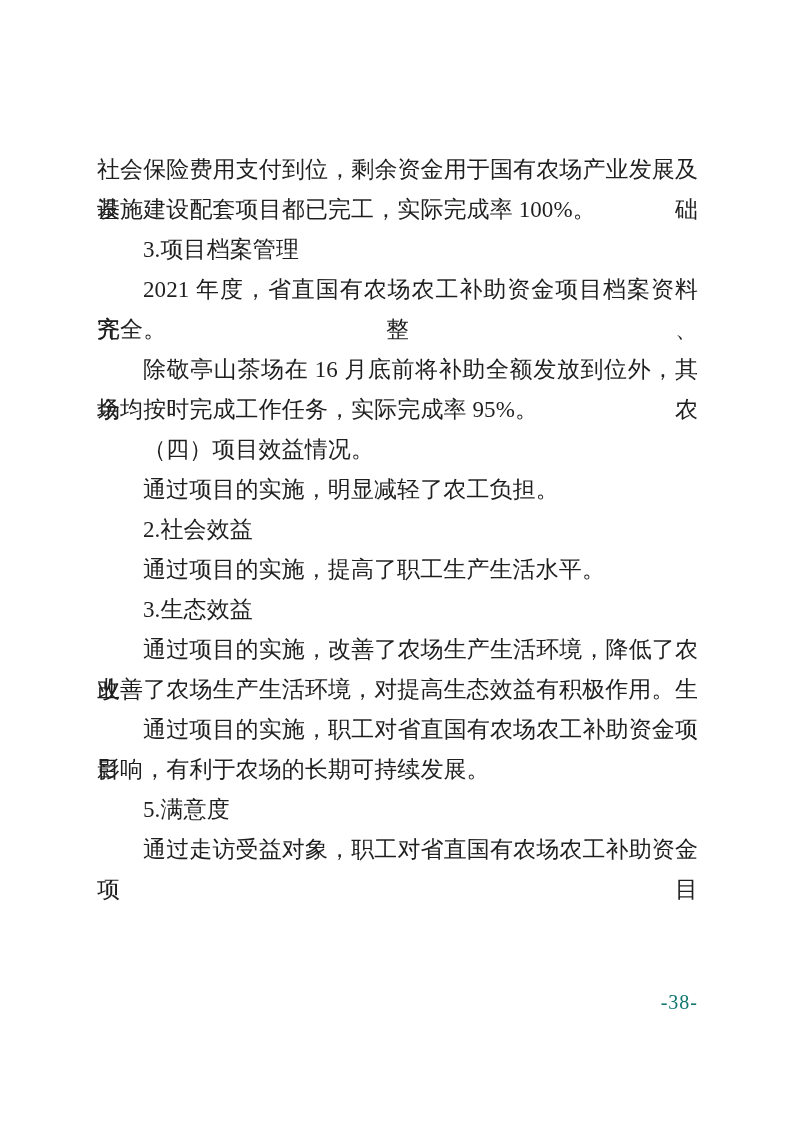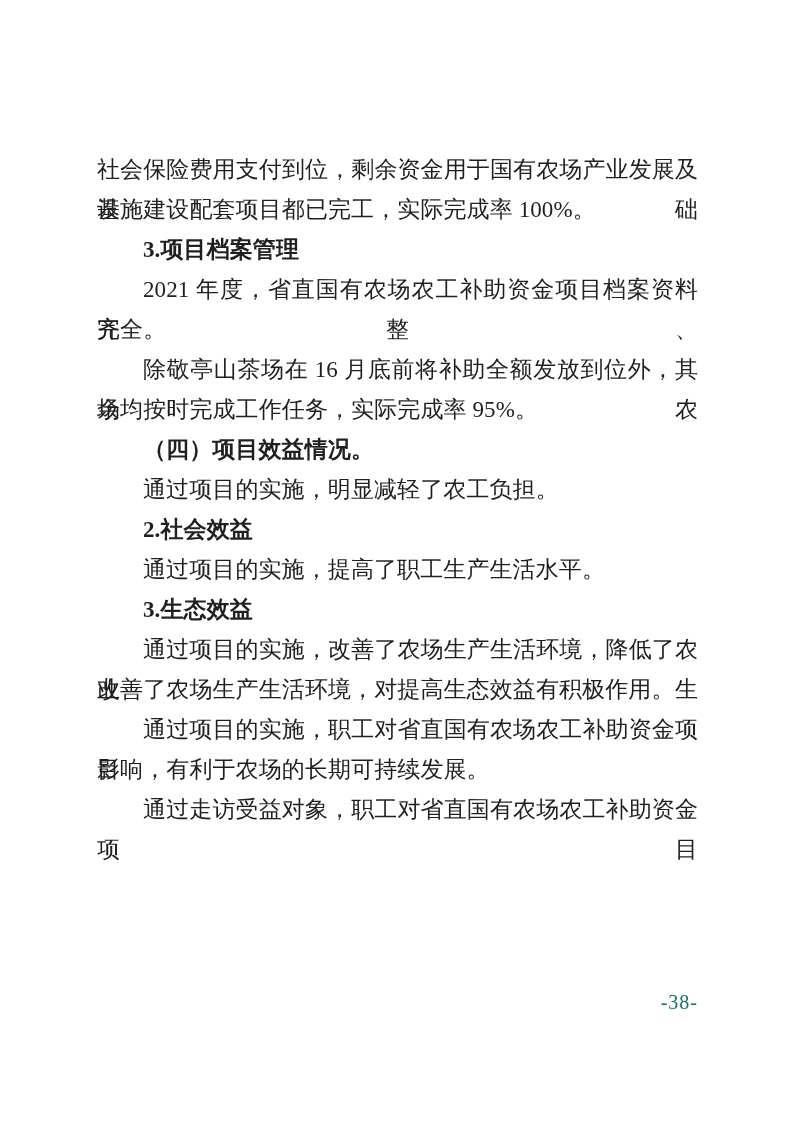--- a/index.html
+++ b/index.html
@@ -28,21 +28,21 @@
     line-height: 40px;
     font-size: 23px;
     letter-spacing: 0.1px;
     white-space: nowrap;
     overflow: visible;
   }
   .line.indent {
     text-indent: 2em;
   }
   .line.heading {
-    font-weight: 700;
+    font-weight: 400;
   }
   .line.justify {
     white-space: normal;
     text-align: justify;
     text-align-last: justify;
     text-justify: inter-character;
   }
   .pagenum {
     position: absolute;
     top: 990px;
@@ -67,16 +67,17 @@
     <div class="line">场均按时完成工作任务，实际完成率 95%。</div>
     <div class="line heading indent">（四）项目效益情况。</div>
     <div class="line indent">通过项目的实施，明显减轻了农工负担。</div>
     <div class="line heading indent">2.社会效益</div>
     <div class="line indent">通过项目的实施，提高了职工生产生活水平。</div>
     <div class="line heading indent">3.生态效益</div>
     <div class="line indent justify">通过项目的实施，改善了农场生产生活环境，降低了农业生</div>
     <div class="line">改善了农场生产生活环境，对提高生态效益有积极作用。</div>
     <div class="line indent justify">通过项目的实施，职工对省直国有农场农工补助资金项目</div>
     <div class="line">影响，有利于农场的长期可持续发展。</div>
+    <div class="line heading indent">5.满意度</div>
     <div class="line indent justify">通过走访受益对象，职工对省直国有农场农工补助资金项目</div>
   </div>
   <div class="pagenum">-38-</div>
 </div>
 
 </body></html>

